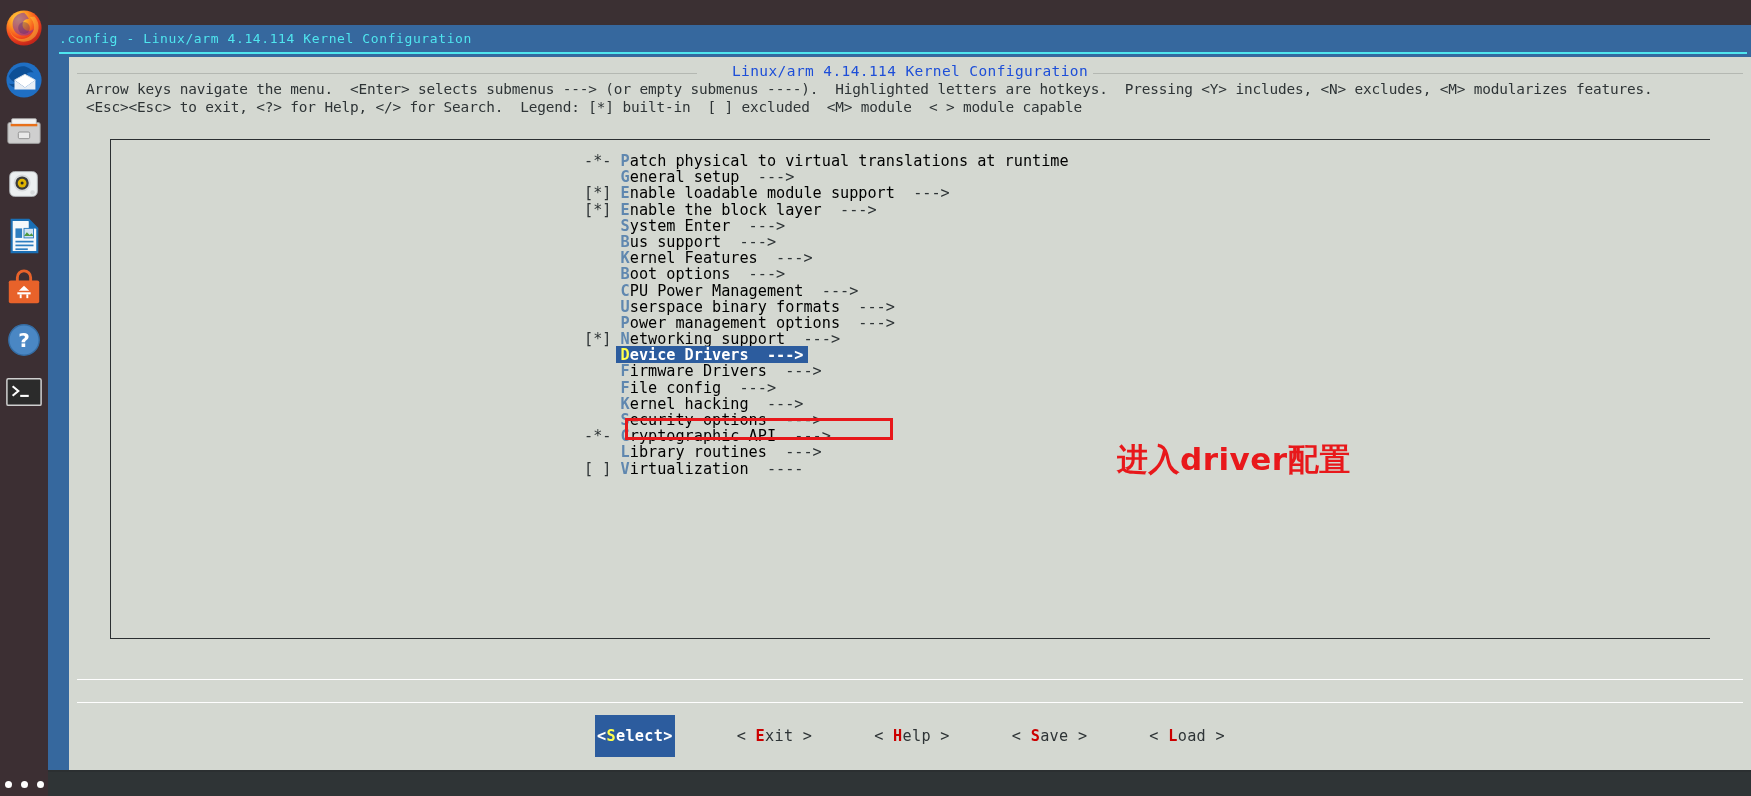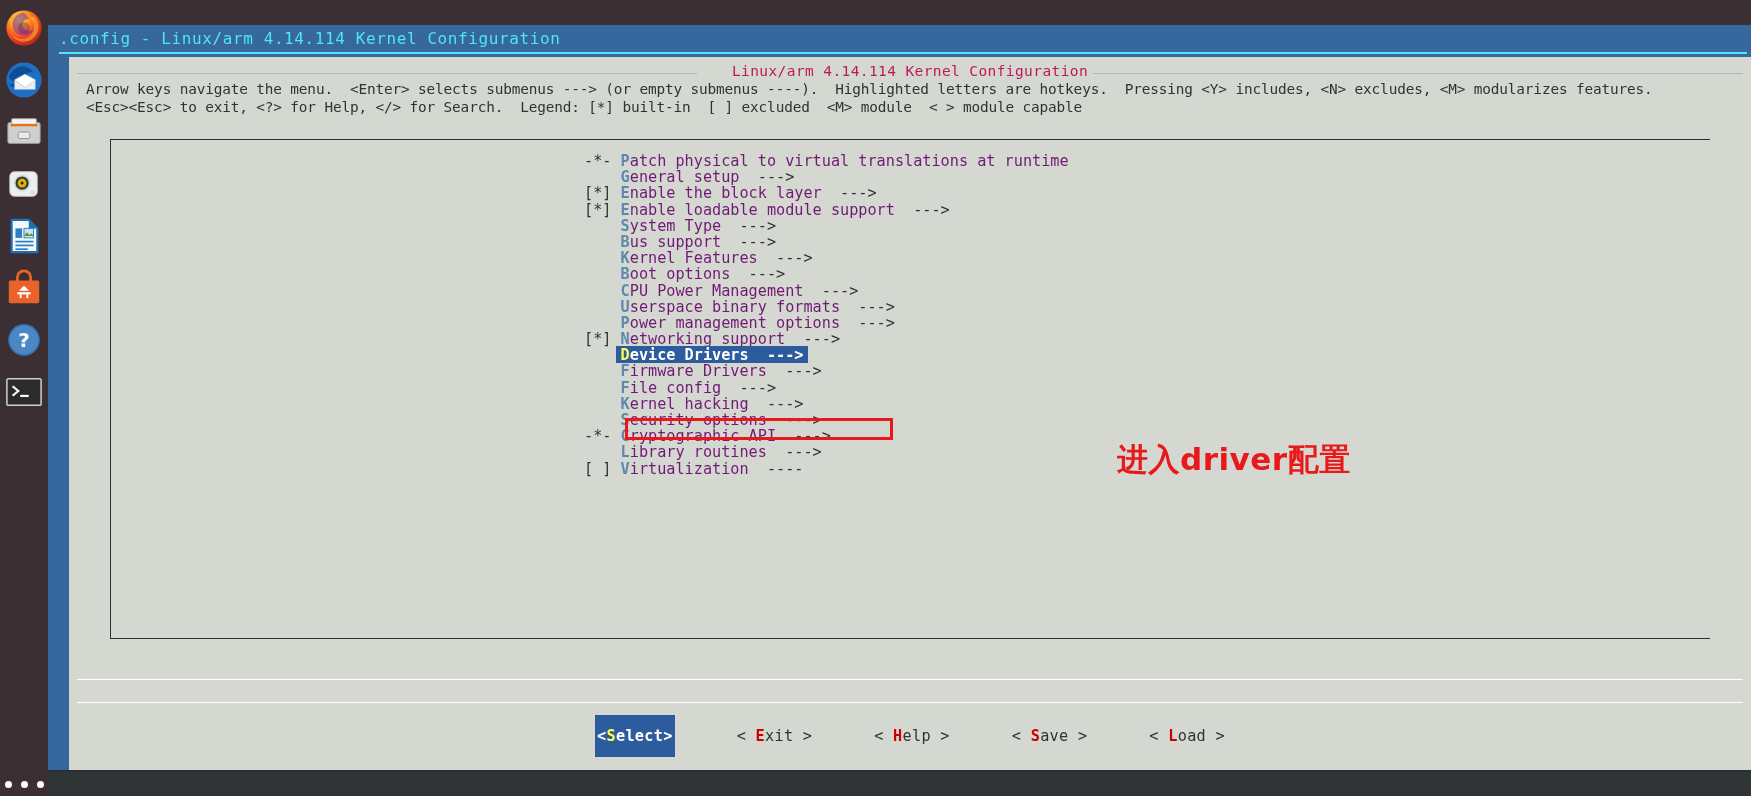--- a/index.html
+++ b/index.html
@@ -80,21 +80,21 @@
     overflow: hidden;
   }
 
   
   #dlg-title {
     position: absolute;
     left: 4px; top: 0px;
     width: 1699px;
     height: 35px;
     color: #4fe6ef;
-    font-size: 16px;
+    font-size: 13px;
     line-height: 28px;
     letter-spacing: 0.6px;
     padding-left: 7px;
     white-space: nowrap;
   }
   #dlg-title-rule {
     position: absolute;
     left: 11px; top: 27px;
     width: 1688px; height: 2px;
     background: #4fe6ef;
@@ -107,21 +107,21 @@
     width: 1682px; height: 739px;
     background: #d4d8d1;
     box-shadow: 2px 2px 0 0 rgba(0,0,0,0.35);
   }
 
   .dlg-header {
     position: absolute;
     left: 0; top: 6px;
     width: 100%;
     text-align: center;
-    color: #be185d;
+    color: #1d4ed8;
     font-size: 14.5px;
     letter-spacing: 0.4px;
   }
   .hr-left, .hr-right {
     position: absolute;
     top: 16px; height: 1px;
     background: #b4b8b2;
   }
   .hr-left  { left: 8px;  width: 620px; }
   .hr-right { right: 8px; width: 650px; }
@@ -164,21 +164,21 @@
   }
   .mrow {
     height: 16.2px;
     white-space: pre;
     color: #2e3436;
     position: relative;
     display: block;
   }
   .mrow .flag  { color: #2e3436; }
   .mrow .hot   { color: #5f87af; font-weight: 700; }
-  .mrow .txt   { color: #701a75; }
+  .mrow .txt   { color: #000000; }
   .mrow .arrow { color: #2e3436; }
 
   
   .mrow.sel { }
   .mrow.sel .selbg {
     position: absolute;
     left: 32px; top: -1px;
     width: 192px; height: 17px;
     background: #2c5c9e;
     z-index: 0;
@@ -387,23 +387,23 @@
 
         <div class="help-line" id="help1">Arrow keys navigate the menu.  &lt;Enter&gt; selects submenus ---&gt; (or empty submenus ----).  Highlighted letters are hotkeys.  Pressing &lt;Y&gt; includes, &lt;N&gt; excludes, &lt;M&gt; modularizes features.</div>
         <div class="help-line" id="help2">&lt;Esc&gt;&lt;Esc&gt; to exit, &lt;?&gt; for Help, &lt;/&gt; for Search.  Legend: [*] built-in  [ ] excluded  &lt;M&gt; module  &lt; &gt; module capable</div>
 
         <div id="menu-frame"></div>
         <div id="menu-frame-top"></div>
 
         <div id="menu-list">
             <div class="mrow"><span class=""><span class="flag">-*- </span><span class="hot">P</span><span class="txt">atch physical to virtual translations at runtime</span></span></div>
             <div class="mrow"><span class=""><span class="flag">    </span><span class="hot">G</span><span class="txt">eneral setup</span><span class="arrow">  ---&gt;</span></span></div>
+            <div class="mrow"><span class=""><span class="flag">[*] </span><span class="hot">E</span><span class="txt">nable loadable module support</span><span class="arrow">  ---&gt;</span></span></div>
             <div class="mrow"><span class=""><span class="flag">[*] </span><span class="hot">E</span><span class="txt">nable the block layer</span><span class="arrow">  ---&gt;</span></span></div>
-            <div class="mrow"><span class=""><span class="flag">[*] </span><span class="hot">E</span><span class="txt">nable loadable module support</span><span class="arrow">  ---&gt;</span></span></div>
-            <div class="mrow"><span class=""><span class="flag">    </span><span class="hot">S</span><span class="txt">ystem Type</span><span class="arrow">  ---&gt;</span></span></div>
+            <div class="mrow"><span class=""><span class="flag">    </span><span class="hot">S</span><span class="txt">ystem Enter</span><span class="arrow">  ---&gt;</span></span></div>
             <div class="mrow"><span class=""><span class="flag">    </span><span class="hot">B</span><span class="txt">us support</span><span class="arrow">  ---&gt;</span></span></div>
             <div class="mrow"><span class=""><span class="flag">    </span><span class="hot">K</span><span class="txt">ernel Features</span><span class="arrow">  ---&gt;</span></span></div>
             <div class="mrow"><span class=""><span class="flag">    </span><span class="hot">B</span><span class="txt">oot options</span><span class="arrow">  ---&gt;</span></span></div>
             <div class="mrow"><span class=""><span class="flag">    </span><span class="hot">C</span><span class="txt">PU Power Management</span><span class="arrow">  ---&gt;</span></span></div>
             <div class="mrow"><span class=""><span class="flag">    </span><span class="hot">U</span><span class="txt">serspace binary formats</span><span class="arrow">  ---&gt;</span></span></div>
             <div class="mrow"><span class=""><span class="flag">    </span><span class="hot">P</span><span class="txt">ower management options</span><span class="arrow">  ---&gt;</span></span></div>
             <div class="mrow"><span class=""><span class="flag">[*] </span><span class="hot">N</span><span class="txt">etworking support</span><span class="arrow">  ---&gt;</span></span></div>
             <div class="mrow sel"><span class="selbg"></span><span class="selinner"><span class="flag">    </span><span class="hot">D</span><span class="txt">evice Drivers</span><span class="arrow">  ---&gt;</span></span></div>
             <div class="mrow"><span class=""><span class="flag">    </span><span class="hot">F</span><span class="txt">irmware Drivers</span><span class="arrow">  ---&gt;</span></span></div>
             <div class="mrow"><span class=""><span class="flag">    </span><span class="hot">F</span><span class="txt">ile config</span><span class="arrow">  ---&gt;</span></span></div>

